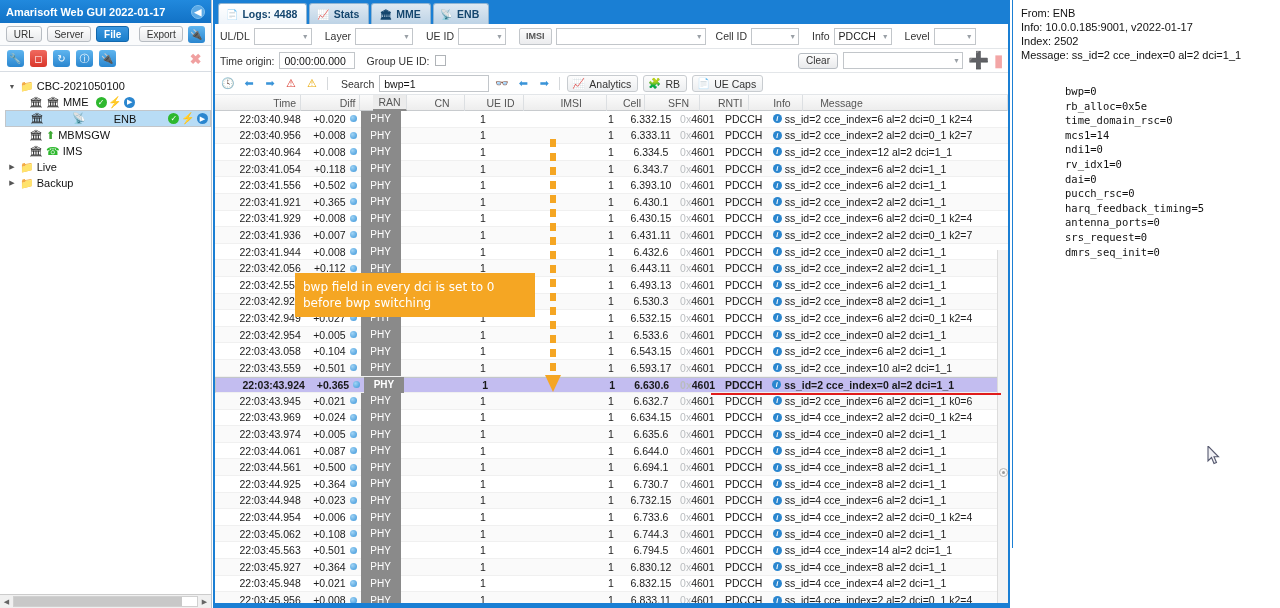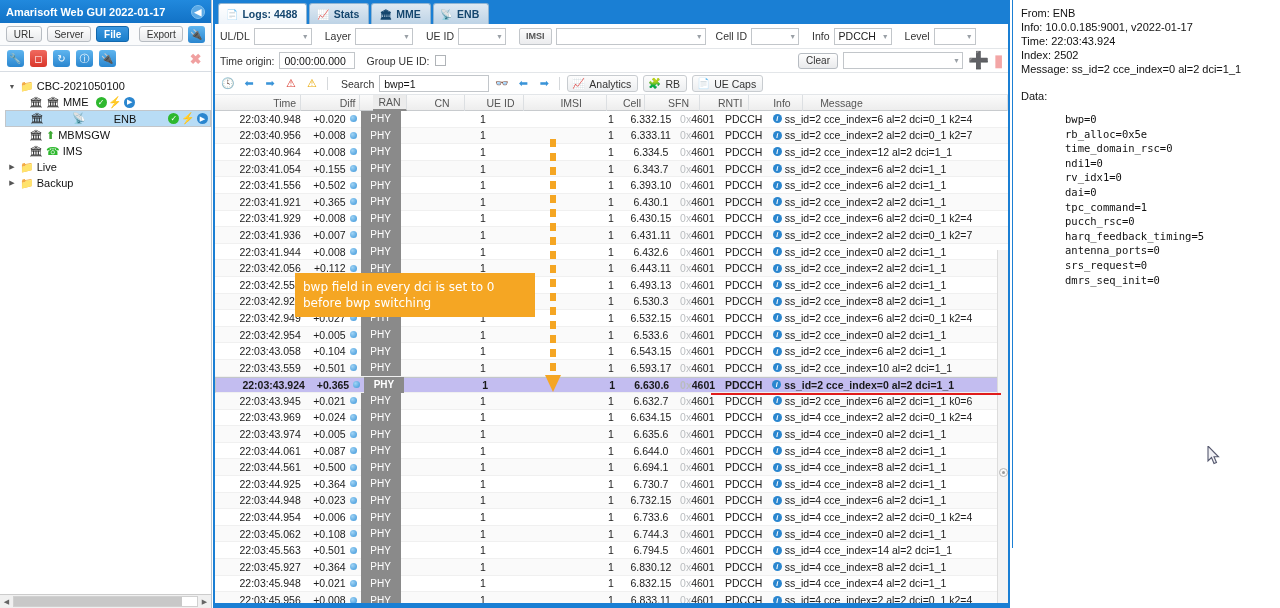--- a/index.html
+++ b/index.html
@@ -478,21 +478,21 @@
             </div>
             <div class="td c" style="width: 50px;">PDCCH</div>
             <div class="td " style="width: 240px;">
               <span class="infoico">i</span>
               <span>ss_id=2 cce_index=12 al=2 dci=1_1</span>
             </div>
           </div>
           <div class="trow odd">
             <div class="td r" style="width: 90px;">22:03:41.054</div>
             <div class="td r" style="width: 56px;">
-              <span>+0.155</span>
+              <span>+0.118</span>
               <span class="diffdot"></span>
             </div>
             <div class="td ran c" style="width: 40px;">PHY</div>
             <div class="td c" style="width: 55px;"></div>
             <div class="td c" style="width: 55px;">1</div>
             <div class="td c" style="width: 86px;"></div>
             <div class="td c" style="width: 30px;">1</div>
             <div class="td c" style="width: 50px;">6.343.7</div>
             <div class="td c" style="width: 43px;">
               <span class="hexpre">0x</span>
@@ -1092,34 +1092,32 @@
             <i></i>
           </div>
       </div>
     </div>
   </div>
   <div class="botstrip"></div>
 
   <div class="right">
     <div class="rline">From: ENB</div>
     <div class="rline">Info: 10.0.0.185:9001, v2022-01-17</div>
-    <div class="rline">Time: 22:03:43.924</div>
     <div class="rline">Index: 2502</div>
     <div class="rline">Message: ss_id=2 cce_index=0 al=2 dci=1_1</div>
     <div class="rgap"></div>
-    <div class="rline">Data:</div>
     <div class="rgap" style="height:9px"></div>
     <div id="detail-fields">
         <div class="rmono">bwp=0</div>
         <div class="rmono">rb_alloc=0x5e</div>
         <div class="rmono">time_domain_rsc=0</div>
+        <div class="rmono">mcs1=14</div>
         <div class="rmono">ndi1=0</div>
         <div class="rmono">rv_idx1=0</div>
         <div class="rmono">dai=0</div>
-        <div class="rmono">tpc_command=1</div>
         <div class="rmono">pucch_rsc=0</div>
         <div class="rmono">harq_feedback_timing=5</div>
         <div class="rmono">antenna_ports=0</div>
         <div class="rmono">srs_request=0</div>
         <div class="rmono">dmrs_seq_init=0</div>
       </div>
   </div>
 
   <svg class="cursor" width="14" height="20">
     <polygon points="1,0 1,15 4.5,11.5 7,17.5 9.5,16.5 7,10.8 11.5,10.8" fill="#f0f0f4" stroke="#55586e" stroke-width="1.1"></polygon>

